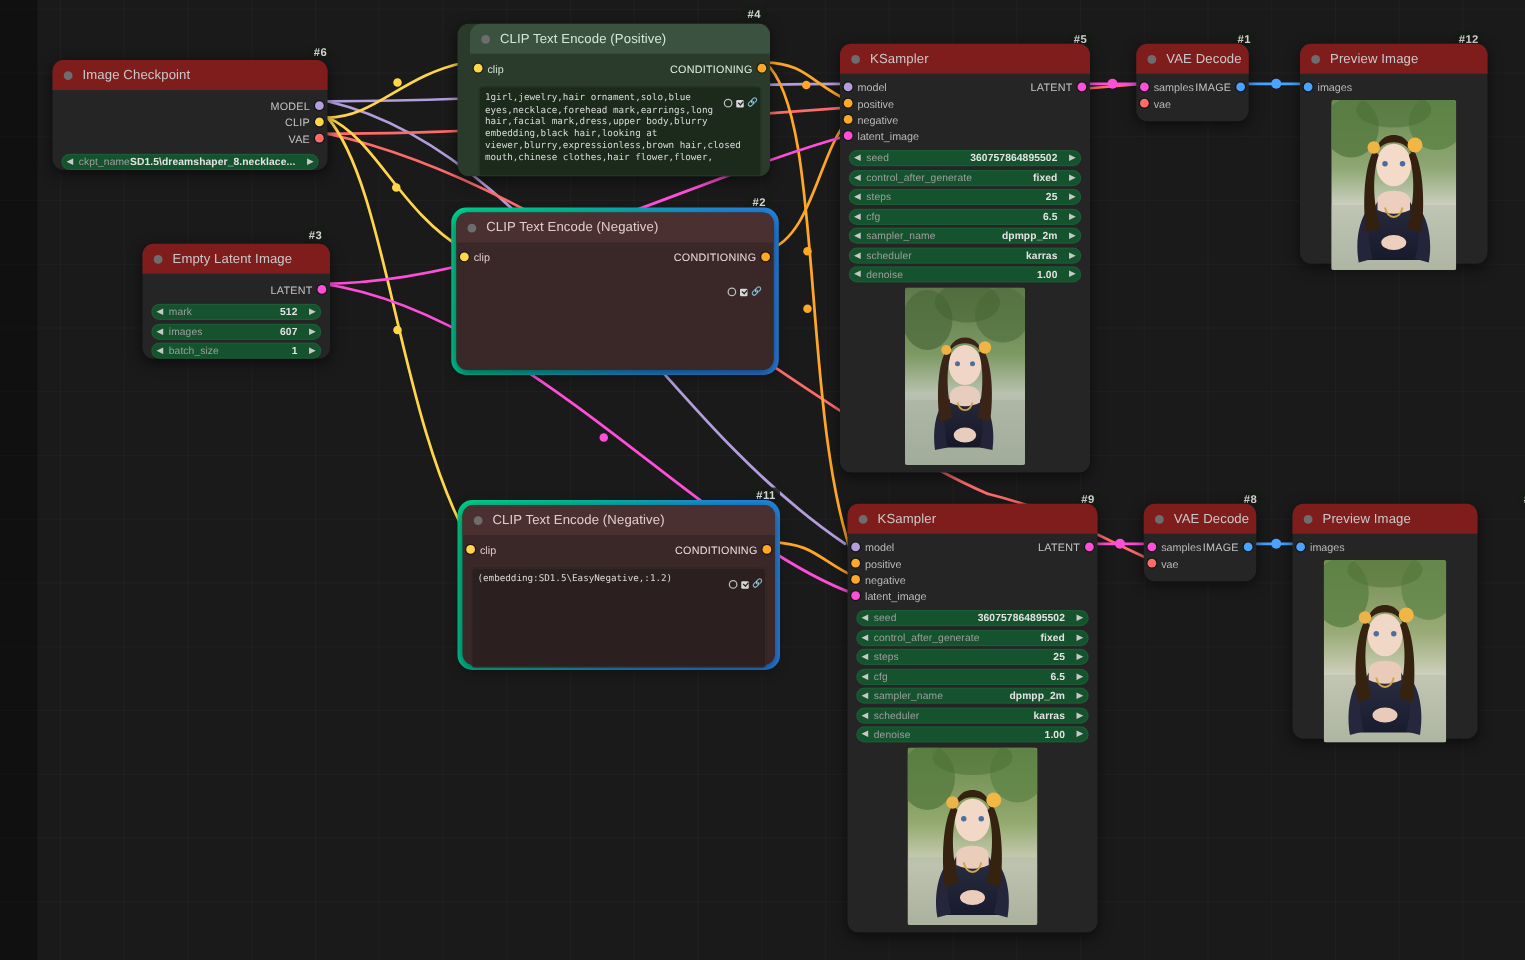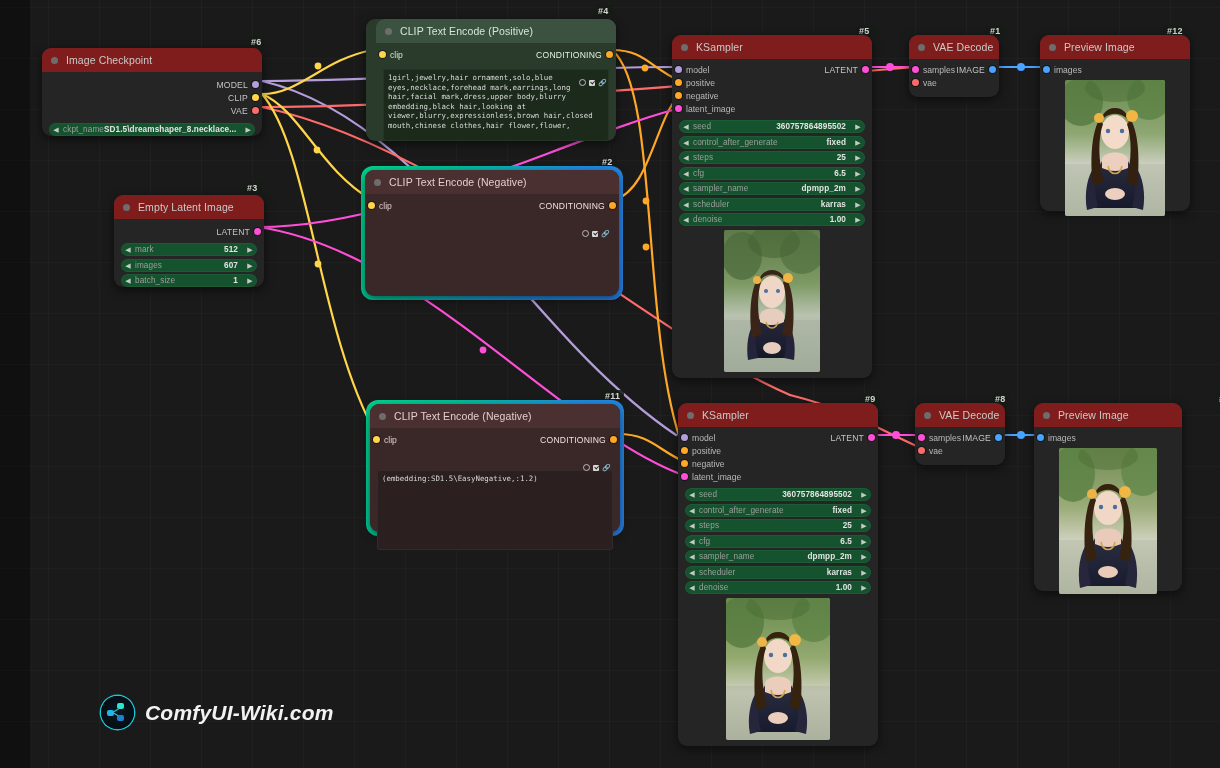--- a/index.html
+++ b/index.html
@@ -348,21 +348,21 @@
           <span class="pin pin-clip l"></span>
           <span>clip</span>
           <span class="outname">CONDITIONING</span>
           <span class="pin pin-cond r"></span>
         </div>
         <div class="ticons" style="top:36px;">
           <span class="ring"></span>
           <span class="cb"></span>
           <span class="ic">🔗</span>
         </div>
-        <div class="ta" style="height:80px;margin-top:24px;">
+        <div class="ta" style="height:80px;margin-top:8px;">
           <pre>(embedding:SD1.5\EasyNegative,:1.2)</pre>
         </div>
       </div>
     </div>
   </div>
 
   <div class="badge" style="left:855px;top:25px;">#5</div>
   <div class="node" style="left:672px;top:35px;width:200px;height:343px;">
     <div class="hdr">
       <span class="dot"></span>
@@ -707,23 +707,13 @@
           <circle cx="56" cy="59" r="2.2" fill="#4a6f9e"></circle>
           <circle cx="66" cy="44" r="6" fill="#f0b744"></circle>
           <circle cx="33" cy="46" r="5" fill="#ecb348"></circle>
           <path d="M42,94 C44,104 54,104 56,94" stroke="#cfa64d" stroke-width="1.6" fill="none"></path>
           <ellipse cx="49" cy="124" rx="10" ry="6" fill="#eacbba"></ellipse>
         </svg>
       </div>
     </div>
   </div>
 
-  <div class="brand" style="left:101px;top:696px;">
-    <div class="logo">
-      <span class="e1"></span>
-      <span class="e2"></span>
-      <span class="n1"></span>
-      <span class="n2"></span>
-      <span class="n3"></span>
-    </div>
-    <div class="txt">ComfyUI-Wiki.com</div>
-  </div>
 </div>
 
 </body></html>

